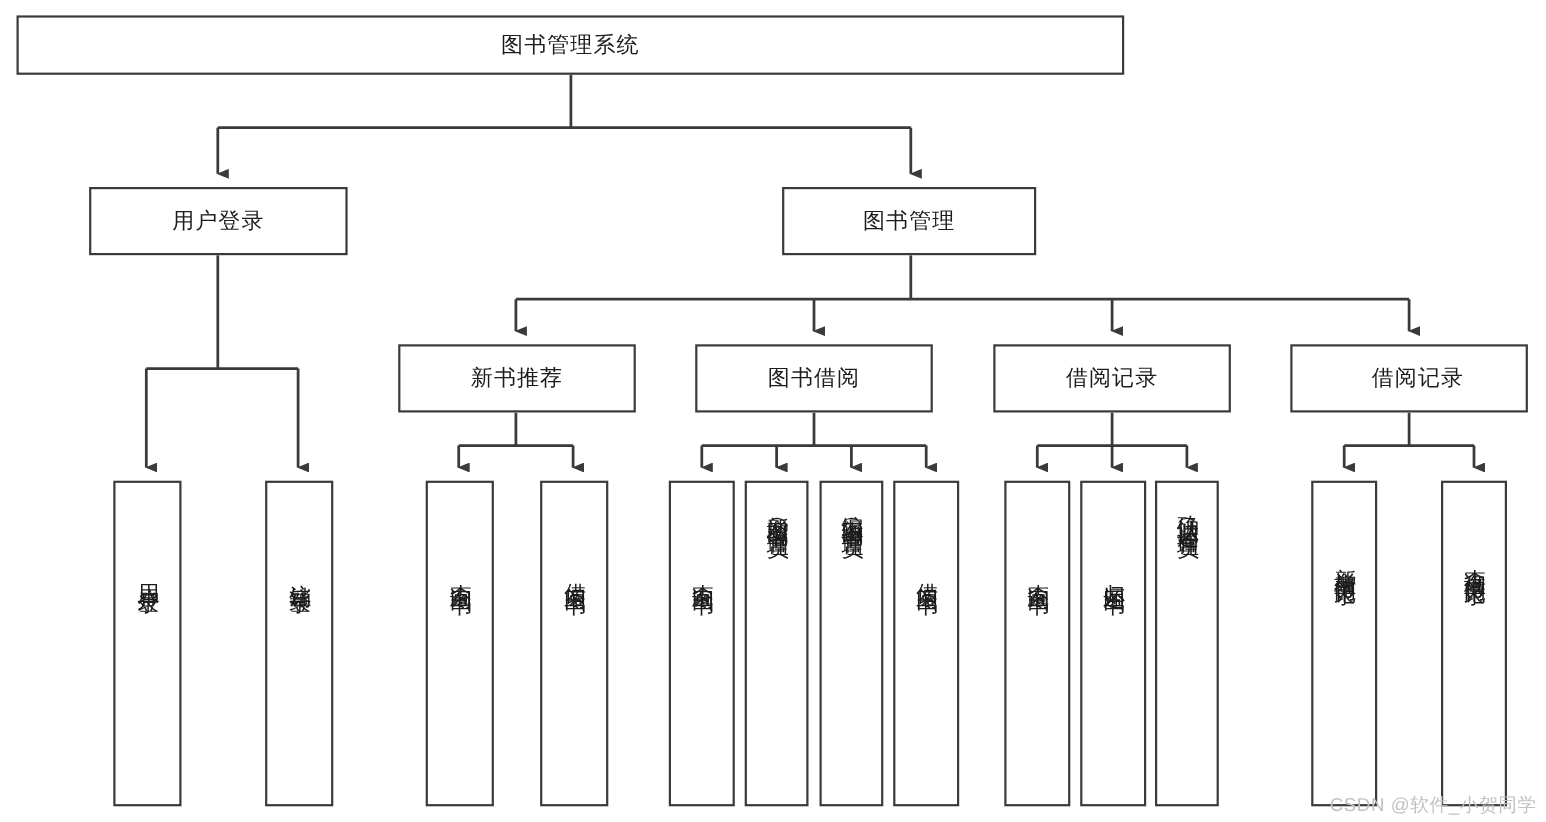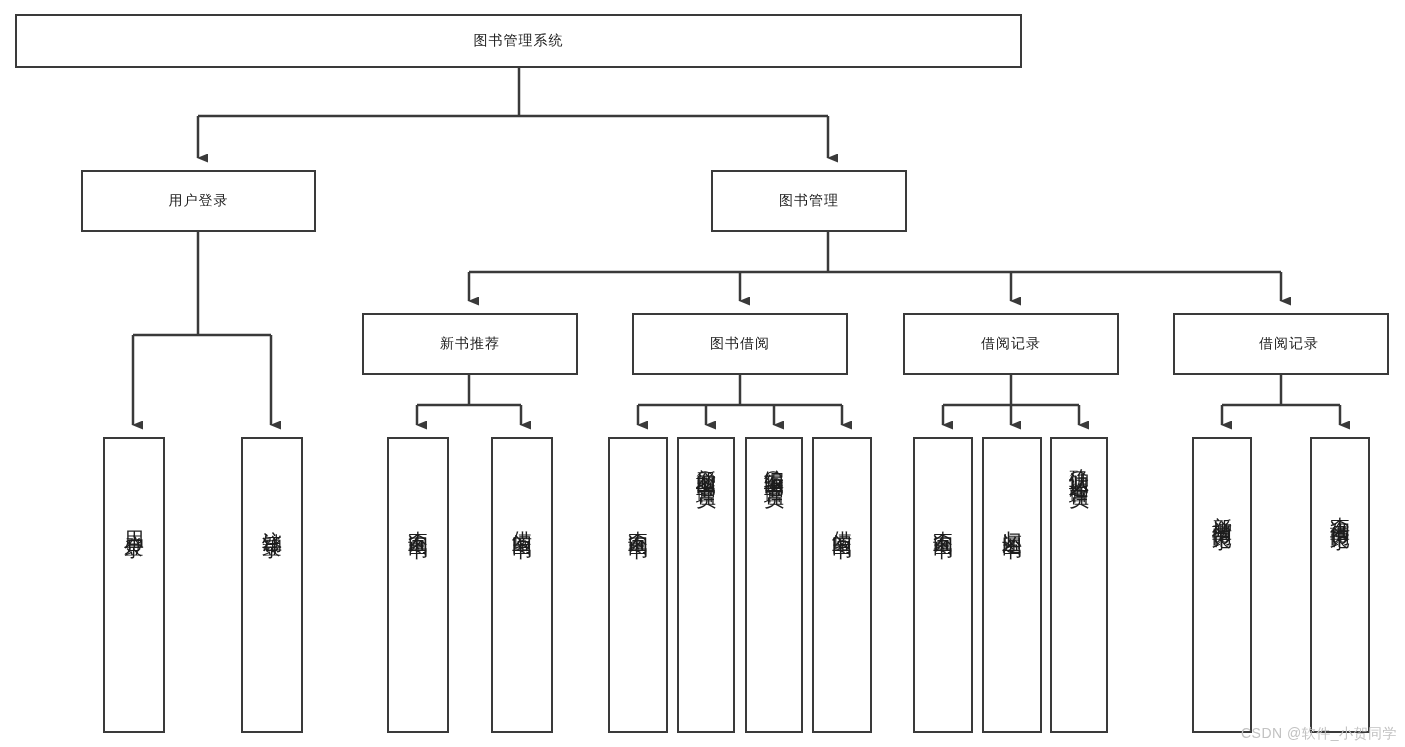--- a/index.html
+++ b/index.html
@@ -29,21 +29,21 @@
     position: absolute;
     box-sizing: border-box;
     border: 2px solid #3a3a3a;
     background: #ffffff;
     display: flex;
     align-items: center;
     justify-content: center;
     color: #1c1c1c;
   }
   .node.horiz .node-label {
-    font-size: 14px;
+    font-size: 20px;
     letter-spacing: 1px;
     white-space: nowrap;
     line-height: 1.1;
   }
   .node.vert {
     align-items: flex-start;
     justify-content: center;
     padding-top: 14px;
   }
   .node.vert .node-label {
@@ -60,21 +60,21 @@
   .node.vert.mid .node-label {
     margin-top: 62px;
   }
   .node.vert.mid3 .node-label {
     margin-top: 48px;
   }
   .watermark {
     position: absolute;
     right: 8px;
     bottom: 4px;
-    font-size: 14px;
+    font-size: 17px;
     color: #c2c2c2;
     letter-spacing: 0.5px;
     white-space: nowrap;
     font-family: "Liberation Sans", "DejaVu Sans", sans-serif;
   }
 </style>
 </head>
 <body>
 
 <div id="canvas">
@@ -129,21 +129,21 @@
     </g>
   </svg>
 
   <div class="node horiz" style="left:15px; top:14px; width:1007px; height:54px;">
     <span class="node-label">图书管理系统</span>
   </div>
 
   <div class="node horiz" style="left:81px; top:170px; width:235px; height:62px;">
     <span class="node-label">用户登录</span>
   </div>
-  <div class="node horiz" style="left:711px; top:170px; width:196px; height:62px;">
+  <div class="node horiz" style="left:711px; top:170px; width:231px; height:62px;">
     <span class="node-label">图书管理</span>
   </div>
 
   <div class="node horiz" style="left:362px; top:313px; width:216px; height:62px;">
     <span class="node-label">新书推荐</span>
   </div>
   <div class="node horiz" style="left:632px; top:313px; width:216px; height:62px;">
     <span class="node-label">图书借阅</span>
   </div>
   <div class="node horiz" style="left:903px; top:313px; width:216px; height:62px;">

